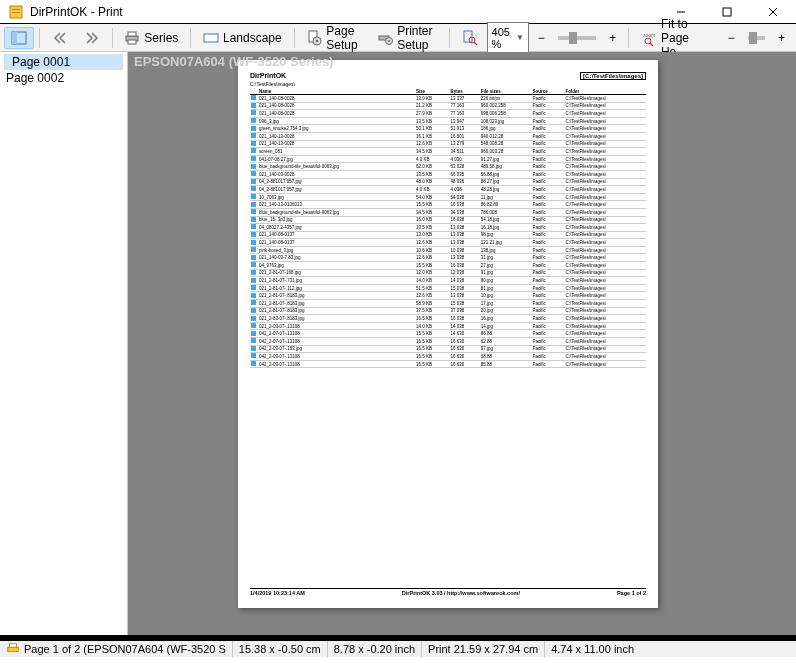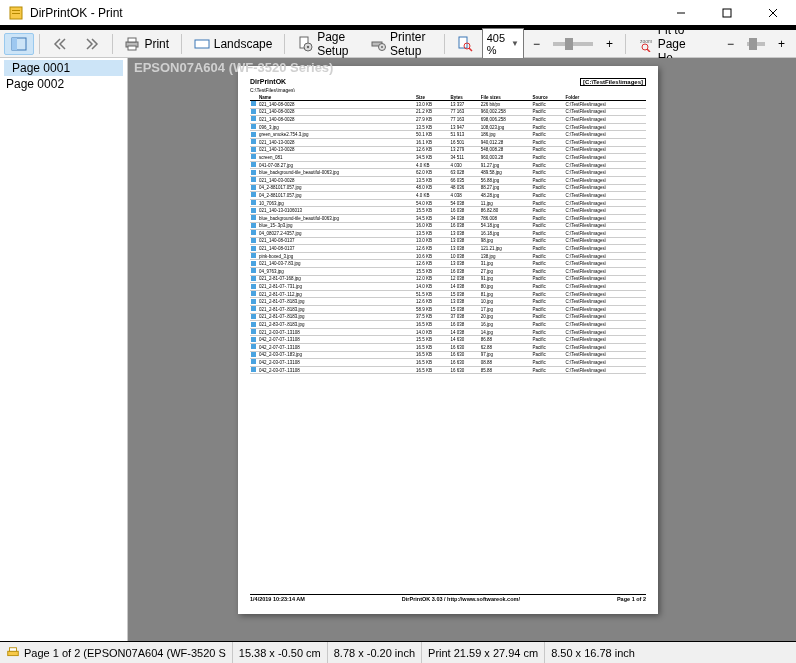--- a/index.html
+++ b/index.html
@@ -1,18 +1,18 @@
 <!DOCTYPE html>
 <html><head>
 <meta charset="utf-8">
 <style>
 * { box-sizing: border-box; margin: 0; padding: 0; font-family: "Segoe UI", Tahoma, sans-serif; }
 html, body { width: 796px; height: 663px; overflow: hidden; background: #fff; }
 
-.titlebar { height: 30px; background: #fff; border-bottom: 5px solid #000000; display: flex; align-items: center; padding-left: 8px; }
+.titlebar { height: 24px; background: #fff; border-bottom: 1px solid #000000; display: flex; align-items: center; padding-left: 8px; }
 .titlebar .tb-icon { width: 16px; height: 16px; margin-right: 6px; }
 .titlebar .tb-title { font-size: 12px; color: #000; flex: 1; }
 .tb-controls { display: flex; height: 100%; }
 .tb-btn { width: 46px; height: 100%; display: flex; align-items: center; justify-content: center; color: #222; font-size: 12px; cursor: pointer; }
 
 .toolbar { height: 28px; background: #f3f3f3; border-bottom: 1px solid #c8c8c8; display: flex; align-items: center; padding: 0 4px; gap: 2px; font-size: 12px; }
 .tbutton { display: flex; align-items: center; height: 22px; padding: 0 6px; gap: 4px; cursor: pointer; border: 1px solid transparent; border-radius: 2px; color: #000; }
 .tbutton.active { background: #cce4f7; border-color: #99c9ee; }
 .tsep { width: 1px; height: 20px; background: #c8c8c8; margin: 0 3px; }
 .ticon { width: 16px; height: 16px; flex-shrink: 0; }
@@ -33,21 +33,21 @@
 .pg-title { font-weight: 700; font-size: 7px; margin-bottom: 2px; }
 .pg-path { position: absolute; top: 0; right: 0; font-size: 6px; font-weight: 700; border: 1px solid #000; padding: 0 2px; }
 .pg-sub { font-size: 5px; margin-bottom: 2px; }
 .pg-table { width: 100%; border-collapse: collapse; font-size: 4.5px; }
 .pg-table th { text-align: left; font-weight: 700; border-bottom: .5px solid #000; padding: 0 1px; }
 .pg-table td { padding: .3px 1px; border-bottom: .3px solid #ccc; white-space: nowrap; overflow: hidden; }
 .pg-table td.icon-cell { width: 8px; }
 .mini-icon { display: inline-block; width: 5px; height: 5px; background: #4aa3e0; }
 .pg-footer { position: absolute; bottom: 0; left: 0; right: 0; display: flex; justify-content: space-between; font-size: 5.5px; font-weight: 700; border-top: .5px solid #000; padding-top: 1px; }
 
-.statusbar { height: 22px; background: #f0f0f0; border-top: 1px solid #000000; display: flex; align-items: center; font-size: 11px; color: #000; }
+.statusbar { height: 22px; background: #f0f0f0; border-top: 6px solid #000000; display: flex; align-items: center; font-size: 11px; color: #000; }
 .statusbar .cell { padding: 0 6px; border-right: 1px solid #c8c8c8; height: 100%; display: flex; align-items: center; white-space: nowrap; }
 .statusbar .cell.flex { flex: 1; }
 .sicon { width: 14px; height: 14px; margin-right: 4px; }
 </style>
 </head>
 <body>
 
 <div class="titlebar">
   <svg class="tb-icon" viewBox="0 0 16 16">
       <rect x="2" y="2" width="12" height="12" fill="#f7c948" stroke="#b58900"></rect>
@@ -93,21 +93,21 @@
         <path d="M3 3l5 5-5 5M8 3l5 5-5 5" fill="none" stroke="#777" stroke-width="1.5"></path>
       </svg>
   </div>
   <div class="tsep"></div>
   <div class="tbutton">
     <svg class="ticon" viewBox="0 0 16 16">
         <rect x="2" y="6" width="12" height="5" fill="#bbb" stroke="#666"></rect>
         <rect x="4" y="2" width="8" height="4" fill="#fff" stroke="#666"></rect>
         <rect x="4" y="10" width="8" height="4" fill="#fff" stroke="#666"></rect>
       </svg>
-    <span>Print</span>
+    <span>Series</span>
   </div>
   <div class="tsep"></div>
   <div class="tbutton">
     <svg class="ticon" viewBox="0 0 16 16">
         <rect x="1" y="4" width="14" height="8" fill="#fff" stroke="#3a76b5"></rect>
       </svg>
     <span>Landscape</span>
   </div>
   <div class="tsep"></div>
   <div class="tbutton">
@@ -532,14 +532,14 @@
   <div class="cell">
     <svg class="sicon" viewBox="0 0 16 16">
         <rect x="2" y="6" width="12" height="5" fill="#f7c948" stroke="#b58900"></rect>
         <rect x="4" y="2" width="8" height="4" fill="#fff" stroke="#b58900"></rect>
       </svg>
     <span>Page 1 of 2 (EPSON07A604 (WF-3520 S</span>
   </div>
   <div class="cell">15.38 x -0.50 cm</div>
   <div class="cell">8.78 x -0.20 inch</div>
   <div class="cell">Print 21.59 x 27.94 cm</div>
-  <div class="cell" style="border-right:none">8.50 x 16.78 inch</div>
+  <div class="cell" style="border-right:none">4.74 x 11.00 inch</div>
 </div>
 
 </body></html>

